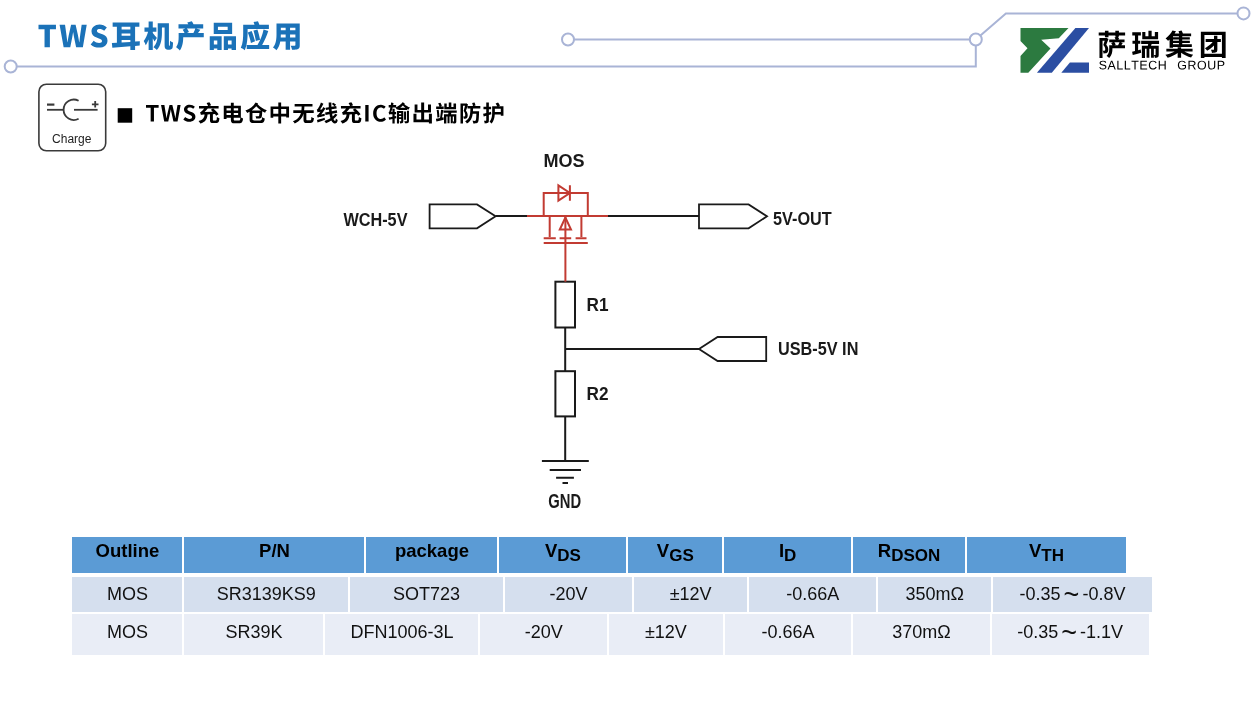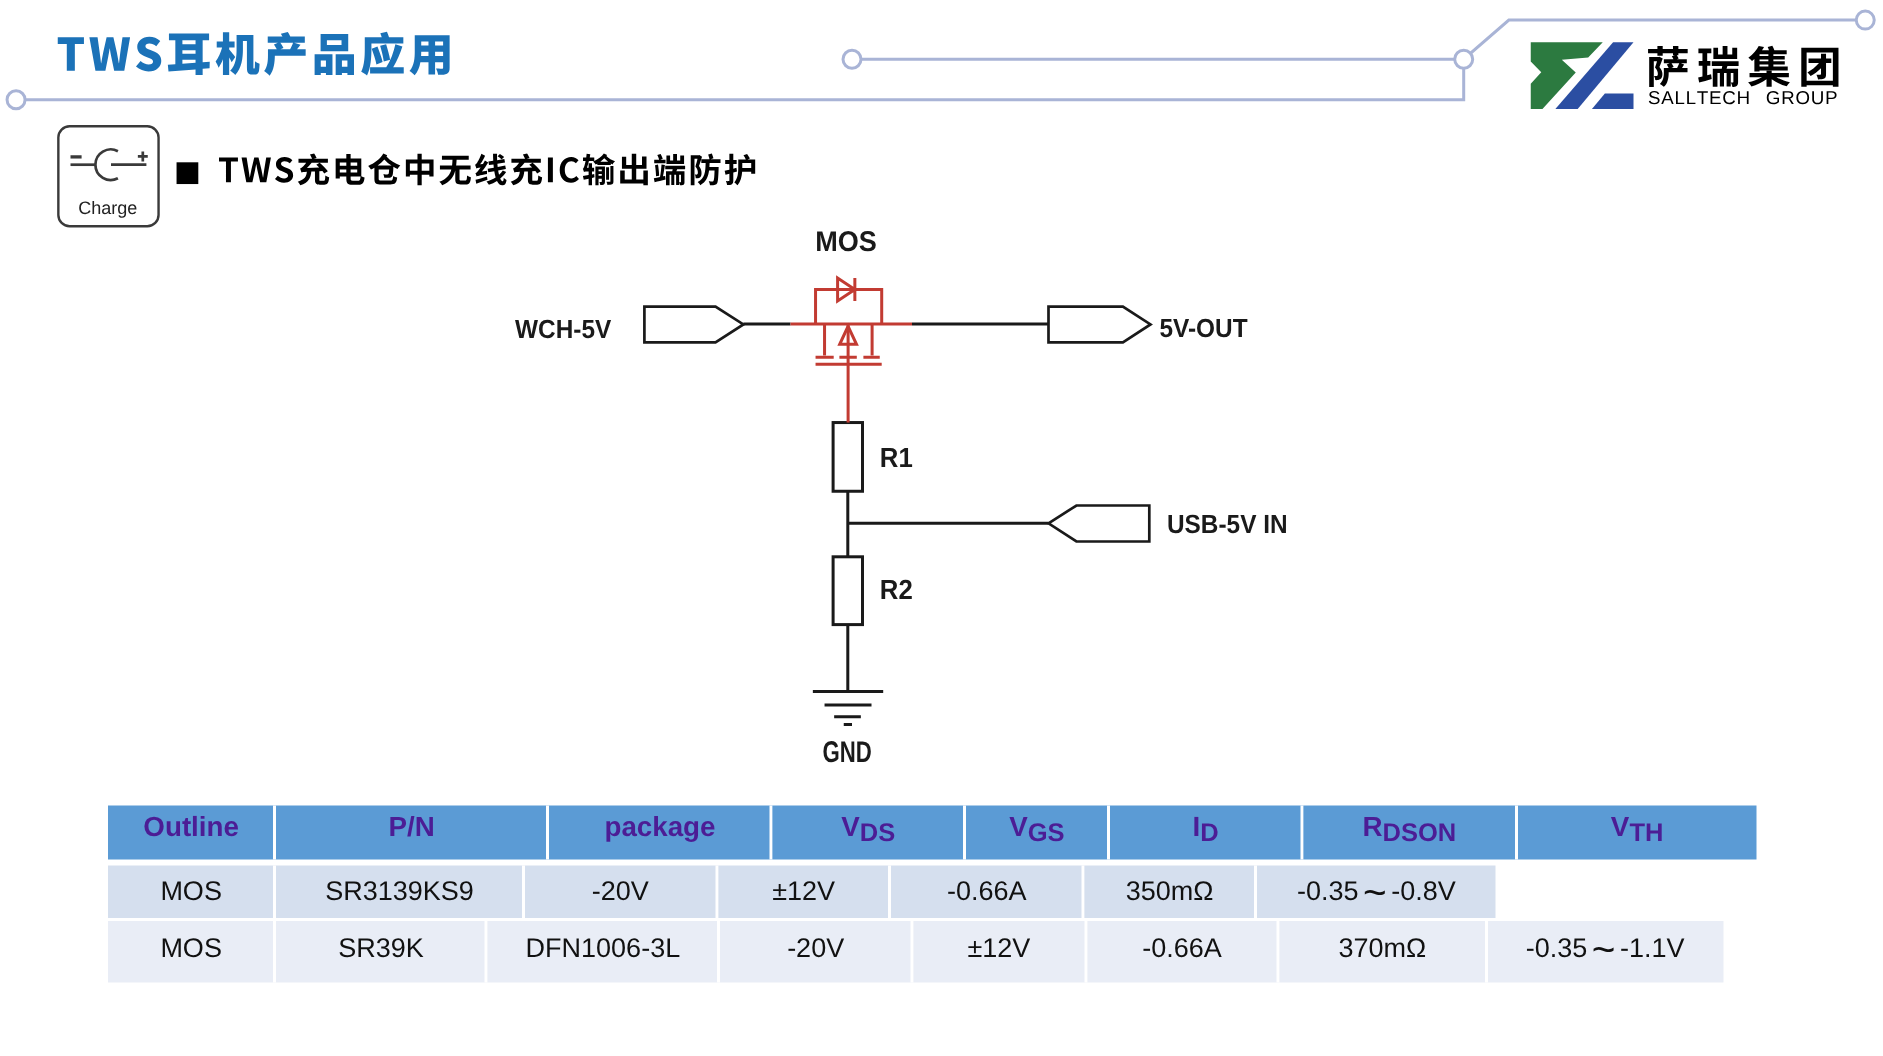--- a/index.html
+++ b/index.html
@@ -2,21 +2,21 @@
 <html><head><meta charset="utf-8"><title>TWS</title><style>
 html,body{margin:0;padding:0;width:1255px;height:704px;background:#fff;overflow:hidden}
 *{box-sizing:border-box}
 body{font-family:"Liberation Sans",sans-serif;position:relative}
 #tbl{position:absolute;left:72.4px;top:537.3px;width:1102.6px}
 .trow{display:flex}
 .thead{margin-bottom:3.5px}
 .r1{margin-bottom:2.2px}
 .cell{text-align:center;border-right:2.6px solid #fff;white-space:nowrap;overflow:visible}
 .cell.last{border-right:none}
-.thead .cell{background:#5B9BD5;color:#4c1d95;font-weight:bold;font-size:18.5px}
+.thead .cell{background:#5B9BD5;color:#000000;font-weight:bold;font-size:18.5px}
 .r1 .cell{background:#D5DFEE;color:#111;font-size:18px}
 .r2 .cell{background:#E9EDF6;color:#111;font-size:18px}
 .sb{font-size:17px;vertical-align:-3.5px}
 .tl{font-size:27px;vertical-align:-4px;padding:0 3px}
 </style></head>
 <body>
 <svg style="position:absolute;left:0;top:0" width="1255" height="704">
     <g stroke="#A9B4D6" stroke-width="2" fill="none">
 <path d="M10.7,66.5 H975.8 V39.5 M568,39.5 H975.8 L1005.9,13.4 H1243.5"></path>
 </g>
@@ -71,30 +71,31 @@
 <text transform="translate(773,224.5) scale(0.93,1)" font-size="17.5" font-weight="bold" fill="#1A1A1A" text-anchor="start" font-family="Liberation Sans,sans-serif">5V-OUT</text>
 <text transform="translate(778,355.3) scale(0.93,1)" font-size="17.5" font-weight="bold" fill="#1A1A1A" text-anchor="start" font-family="Liberation Sans,sans-serif">USB-5V IN</text>
 <text transform="translate(586.5,311) scale(0.93,1)" font-size="18.5" font-weight="bold" fill="#1A1A1A" text-anchor="start" font-family="Liberation Sans,sans-serif">R1</text>
 <text transform="translate(586.5,399.5) scale(0.93,1)" font-size="18.5" font-weight="bold" fill="#1A1A1A" text-anchor="start" font-family="Liberation Sans,sans-serif">R2</text>
 <text transform="translate(564.8,508) scale(0.74,1)" font-size="20" font-weight="bold" fill="#1A1A1A" text-anchor="middle" font-family="Liberation Sans,sans-serif">GND</text>
   </svg>
 <div id="tbl">
     <div class="trow thead" style="height:35.8px">
       <div class="cell" style="width:112.1px;line-height:27.5px">Outline</div>
       <div class="cell" style="width:182px;line-height:27.5px">P/N</div>
-      <div class="cell" style="width:149px;line-height:27.5px">package</div>
+      <div class="cell" style="width:133px;line-height:27.5px">package</div>
       <div class="cell" style="width:128.8px;line-height:27.5px">V<span class="sb">DS</span></div>
       <div class="cell" style="width:96px;line-height:27.5px">V<span class="sb">GS</span></div>
       <div class="cell" style="width:128.8px;line-height:27.5px">I<span class="sb">D</span></div>
-      <div class="cell" style="width:143px;line-height:27.5px">R<span class="sb">DSON</span></div>
+      <div class="cell" style="width:114px;line-height:27.5px">R<span class="sb">DSON</span></div>
       <div class="cell last" style="width:158.7px;line-height:27.5px">V<span class="sb">TH</span></div>
     </div>
     <div class="trow r1" style="height:35.2px">
       <div class="cell" style="width:112.1px;line-height:35.2px">MOS</div>
       <div class="cell" style="width:165.7px;line-height:35.2px">SR3139KS9</div>
+      <div class="cell" style="width:154.9px;line-height:35.2px">SOT723</div>
       <div class="cell" style="width:128.8px;line-height:35.2px">-20V</div>
       <div class="cell" style="width:115.5px;line-height:35.2px">±12V</div>
       <div class="cell" style="width:128.8px;line-height:35.2px">-0.66A</div>
       <div class="cell" style="width:115px;line-height:35.2px">350mΩ</div>
       <div class="cell last" style="width:158.7px;line-height:35.2px">-0.35<span class="tl">~</span>-0.8V</div>
     </div>
     <div class="trow r2" style="height:40.6px">
       <div class="cell" style="width:112.1px;line-height:36px">MOS</div>
       <div class="cell" style="width:141px;line-height:36px">SR39K</div>
       <div class="cell" style="width:154.9px;line-height:36px">DFN1006-3L</div>

